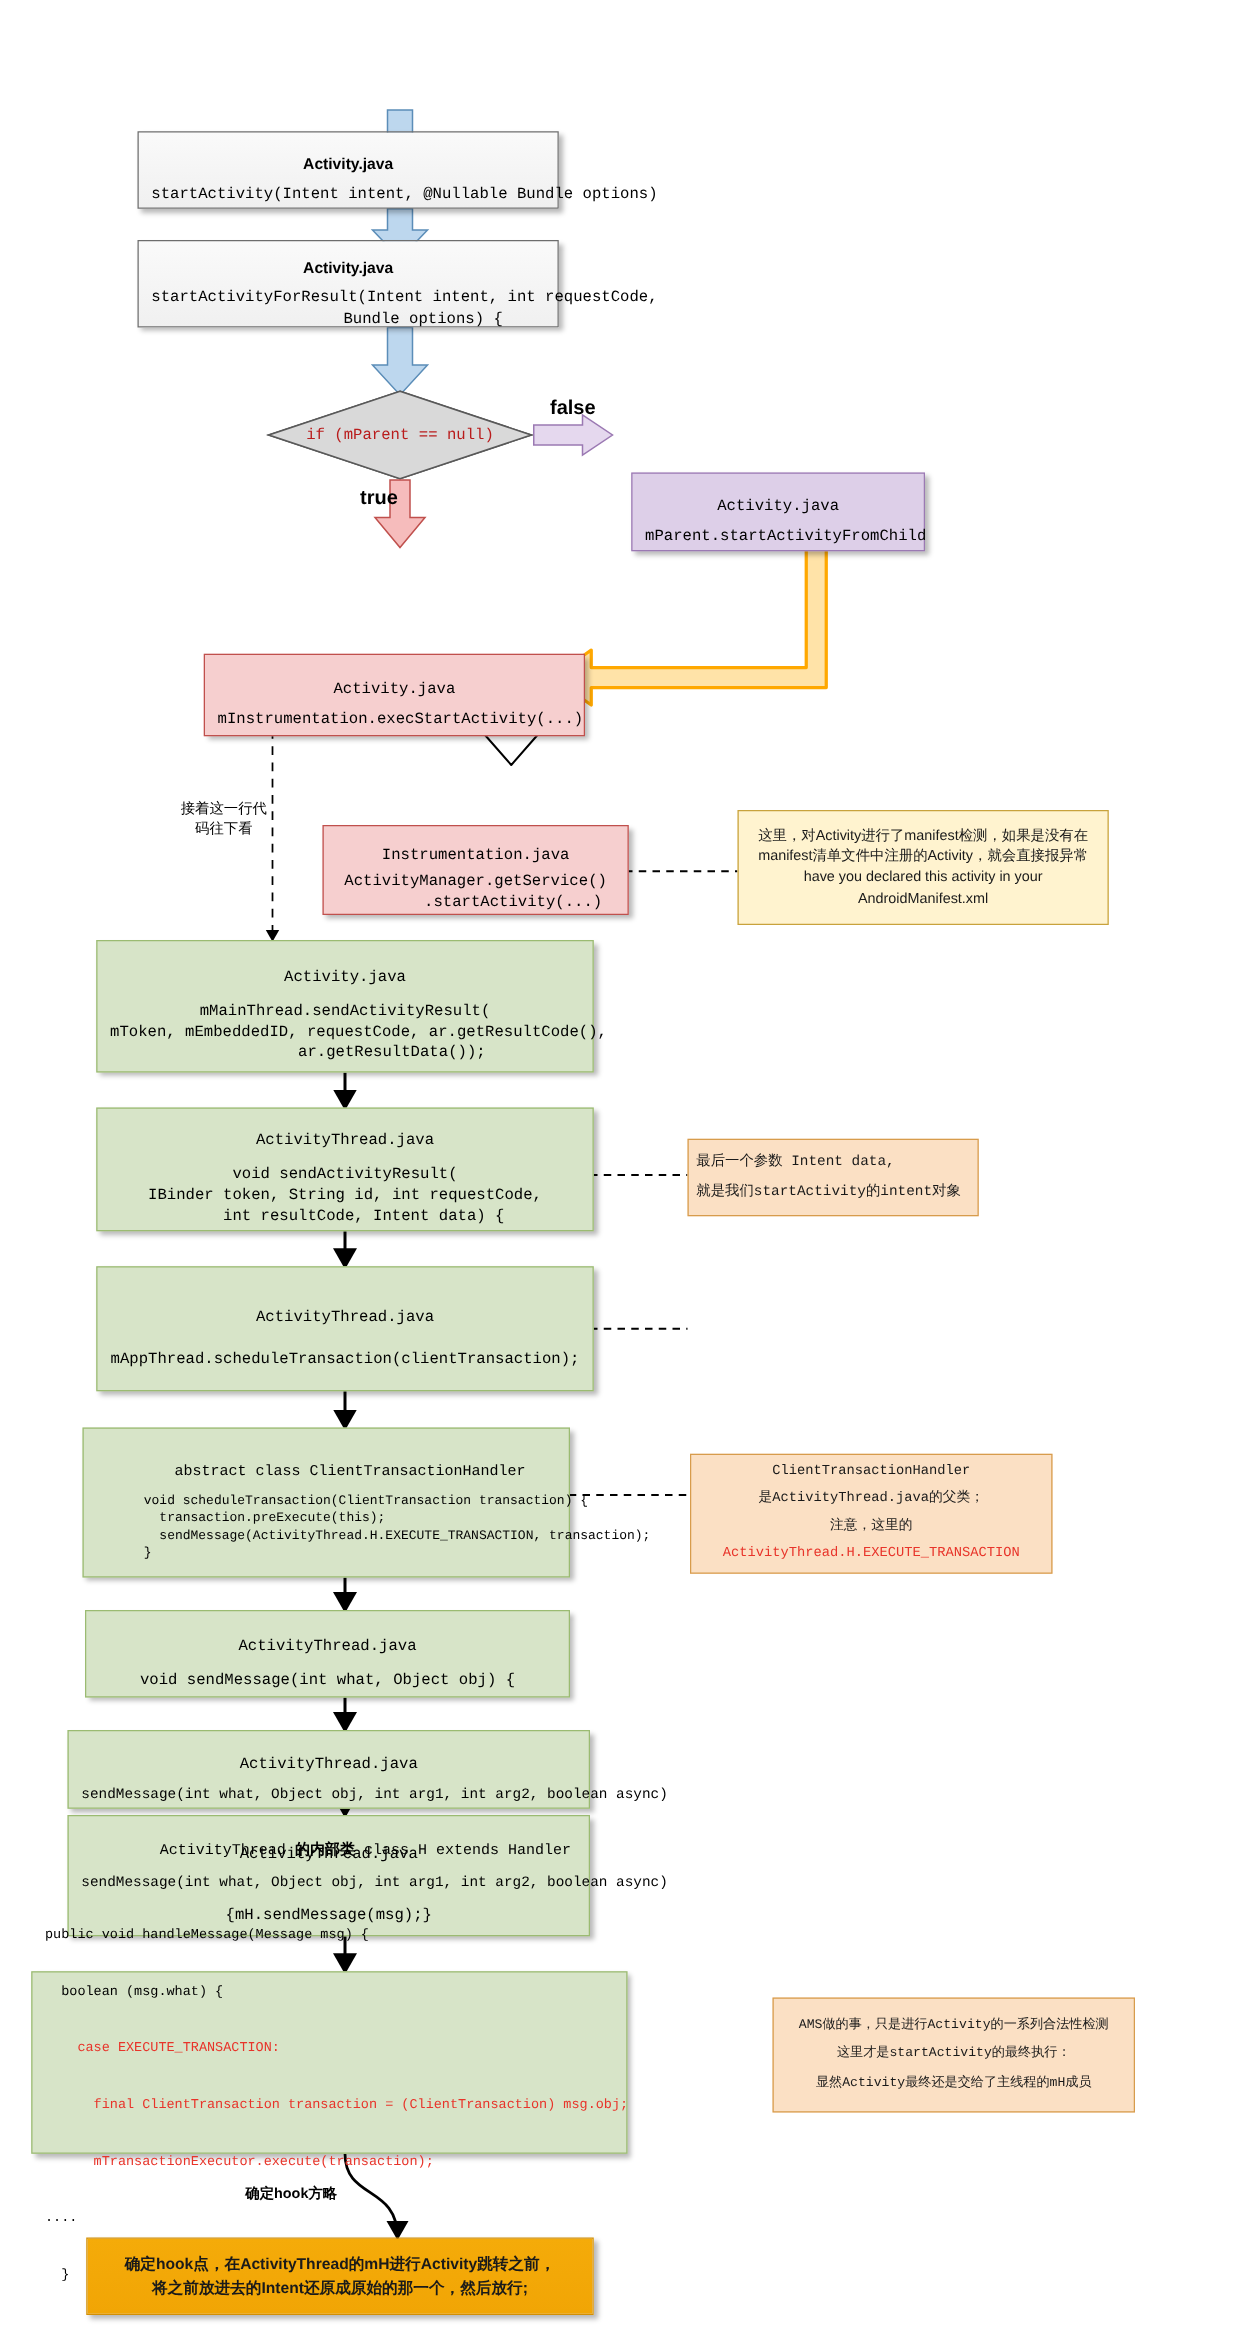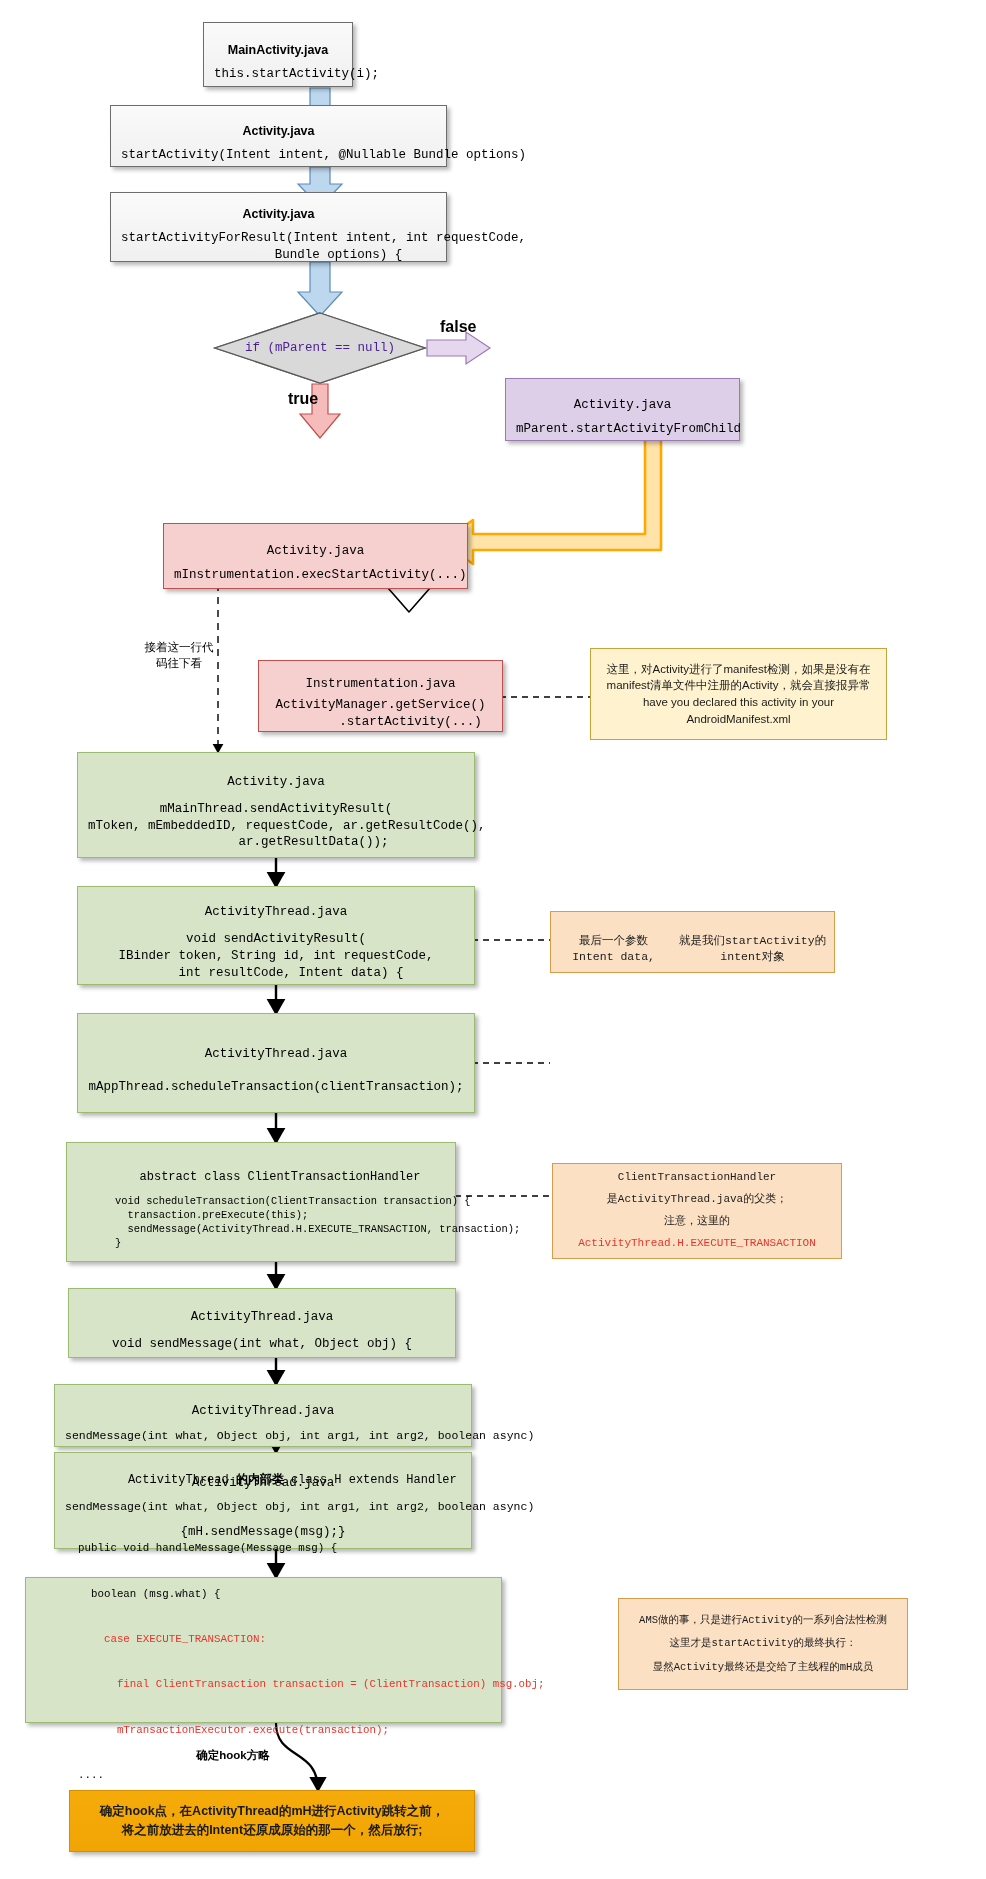--- a/index.html
+++ b/index.html
@@ -98,21 +98,21 @@
   
   .diamond-wrap { position: absolute; }
   .diamond-label {
     position: absolute;
     width: 100%;
     top: 50%;
     transform: translateY(-50%);
     text-align: center;
     font-family: "Liberation Mono", monospace;
     font-size: 12.5px;
-    color: #4c1d95;
+    color: #b91c1c;
     white-space: pre;
     pointer-events: none;
   }
   .edge-label {
     position: absolute;
     font-family: "Liberation Sans", sans-serif;
     font-size: 16px;
     font-weight: bold;
     color: #000;
     white-space: pre;
@@ -182,26 +182,20 @@
     <path d="M276,1427 L276,1452" stroke="#000" stroke-width="2.4" fill="none" marker-end="url(#blk)"></path>
     <path d="M276,1549 L276,1577" stroke="#000" stroke-width="2.4" fill="none" marker-end="url(#blk)"></path>
 
     <path d="M450,940 L550,940" stroke="#000" stroke-width="1.5" stroke-dasharray="6,5" fill="none"></path>
     <path d="M450,1063 L550,1063" stroke="#000" stroke-width="1.5" stroke-dasharray="6,5" fill="none"></path>
     <path d="M455,1196 L552,1196" stroke="#000" stroke-width="1.5" stroke-dasharray="6,5" fill="none"></path>
 
     <path d="M276,1723 C276,1760 318,1748 318,1790" stroke="#000" stroke-width="2.2" fill="none" marker-end="url(#blk)"></path>
   </svg>
 
-  <div class="node grey" style="left:203px; top:22px; width:150px; height:65px;">
-    <div class="nodepad">
-      <div class="title">MainActivity.java</div>
-      <div class="body">this.startActivity(i);</div>
-    </div>
-  </div>
 
   <div class="node grey" style="left:110px; top:105px; width:337px; height:62px;">
     <div class="nodepad">
       <div class="title">Activity.java</div>
       <div class="body">startActivity(Intent intent, @Nullable Bundle options)</div>
     </div>
   </div>
 
   <div class="node grey" style="left:110px; top:192px; width:337px; height:70px;">
     <div class="nodepad">
@@ -259,21 +253,21 @@
 
   <div class="node green" style="left:77px; top:886px; width:398px; height:99px;">
     <div class="nodepad" style="gap:12px;">
       <div class="title">ActivityThread.java</div>
       <div class="body">void sendActivityResult(
 IBinder token, String id, int requestCode,
     int resultCode, Intent data) {</div>
     </div>
   </div>
 
-  <div class="note peach" style="left:550px; top:911px; width:285px; height:62px; display:flex; flex-direction:row; align-items:flex-end; justify-content:center; gap:7px;">
+  <div class="note peach" style="left:550px; top:911px; width:233px; height:62px; display:flex; flex-direction:column; align-items:flex-start; justify-content:center; gap:7px;">
     <div class="mono" style="font-family:'Liberation Mono',monospace;">最后一个参数 Intent data,</div>
     <div class="mono" style="font-family:'Liberation Mono',monospace;">就是我们startActivity的intent对象</div>
   </div>
 
   <div class="node green" style="left:77px; top:1013px; width:398px; height:100px;">
     <div class="nodepad" style="gap:18px;">
       <div class="title">ActivityThread.java</div>
       <div class="body">mAppThread.scheduleTransaction(clientTransaction);</div>
     </div>
   </div>
@@ -316,21 +310,21 @@
       <div class="body" style="font-size:11.5px;">sendMessage(int what, Object obj, int arg1, int arg2, boolean async)</div>
       <div class="body red-txt">{mH.sendMessage(msg);}</div>
     </div>
   </div>
 
   <div class="node green" style="left:25px; top:1577px; width:477px; height:146px;">
     <div class="nodepad" style="gap:9px;">
       <div class="title" style="font-family:'Liberation Mono',monospace; font-weight:normal; font-size:12px;">
         <span>ActivityThread </span><span style="font-family:'Liberation Sans',sans-serif; font-weight:bold;">的内部类</span><span> class H extends Handler</span>
       </div>
-      <div class="body leftal" style="font-size:10.8px; line-height:1.4;margin-left:42px;">
+      <div class="body leftal" style="font-size:10.8px; line-height:1.4;">
         <div>public void handleMessage(Message msg) {</div>
         <div>  boolean (msg.what) {</div>
         <div class="red-txt">    case EXECUTE_TRANSACTION:</div>
         <div class="red-txt">      final ClientTransaction transaction = (ClientTransaction) msg.obj;</div>
         <div class="red-txt">      mTransactionExecutor.execute(transaction);</div>
         <div>....</div>
         <div>  }</div>
       </div>
     </div>
   </div>

